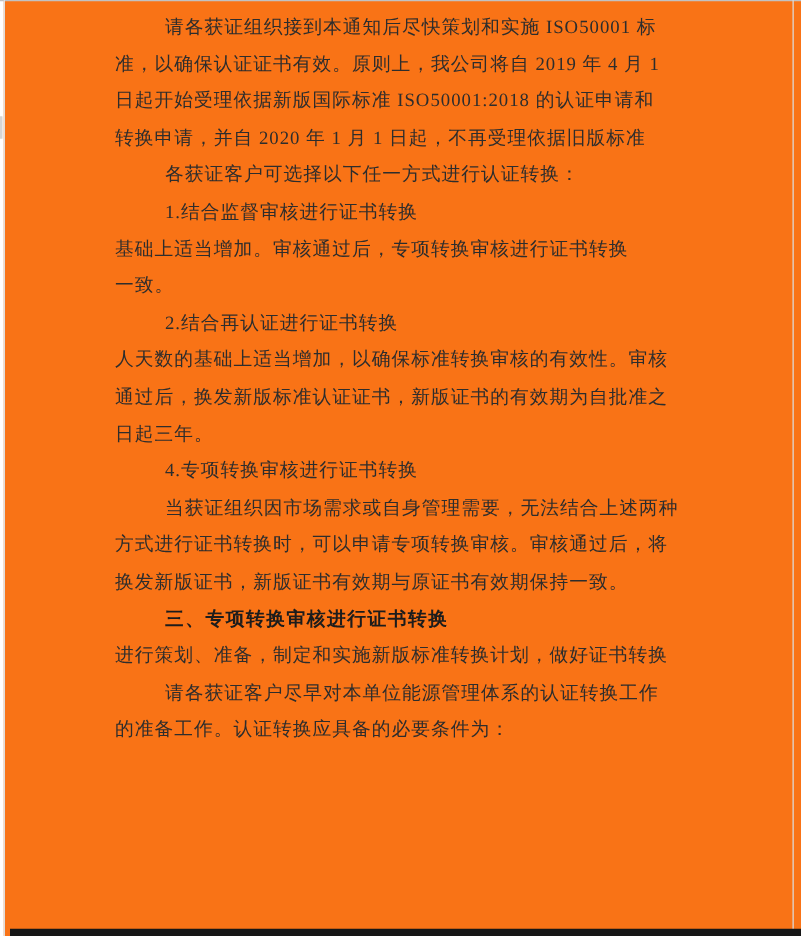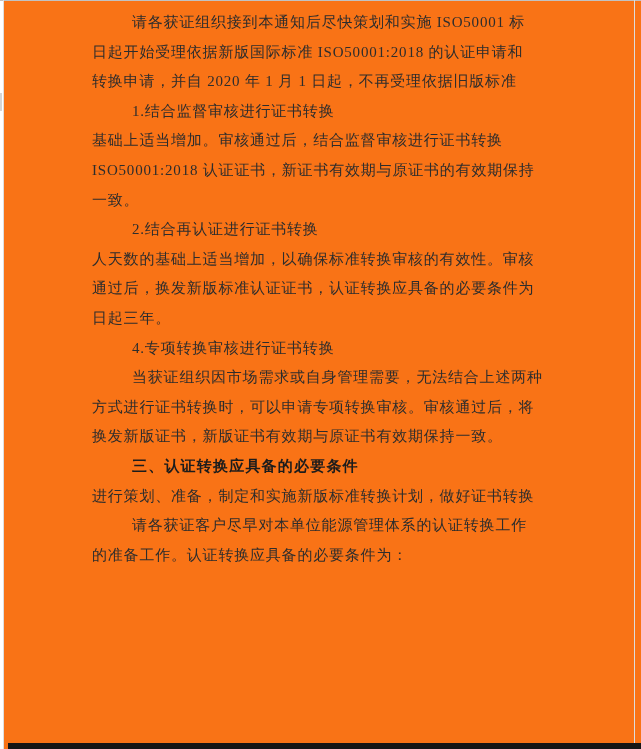--- a/index.html
+++ b/index.html
@@ -85,33 +85,34 @@
 
   <div class="edge-left-white"></div>
   <div class="edge-top"></div>
   <div class="edge-left"></div>
   <div class="edge-right"></div>
   <div class="smudge"></div>
   <div class="edge-bottom-bar"></div>
 
   <div class="text-block">
     <div class="ln indent">请各获证组织接到本通知后尽快策划和实施 ISO50001 标</div>
+    <div class="ln">准，以确保认证证书有效。原则上，我公司将自 2019 年 4 月 1</div>
     <div class="ln">日起开始受理依据新版国际标准 ISO50001:2018 的认证申请和</div>
     <div class="ln">转换申请，并自 2020 年 1 月 1 日起，不再受理依据旧版标准</div>
+    <div class="ln indent">各获证客户可选择以下任一方式进行认证转换：</div>
     <div class="ln indent">1.结合监督审核进行证书转换</div>
-    <div class="ln">基础上适当增加。审核通过后，结合监督审核进行证书转换</div>
-    <div class="ln">ISO50001:2018 认证证书，新证书有效期与原证书的有效期保持</div>
+    <div class="ln">基础上适当增加。审核通过后，专项转换审核进行证书转换</div>
     <div class="ln">一致。</div>
     <div class="ln indent">2.结合再认证进行证书转换</div>
     <div class="ln">人天数的基础上适当增加，以确保标准转换审核的有效性。审核</div>
-    <div class="ln">通过后，换发新版标准认证证书，认证转换应具备的必要条件为</div>
+    <div class="ln">通过后，换发新版标准认证证书，新版证书的有效期为自批准之</div>
     <div class="ln">日起三年。</div>
     <div class="ln indent">4.专项转换审核进行证书转换</div>
     <div class="ln indent">当获证组织因市场需求或自身管理需要，无法结合上述两种</div>
     <div class="ln">方式进行证书转换时，可以申请专项转换审核。审核通过后，将</div>
     <div class="ln">换发新版证书，新版证书有效期与原证书有效期保持一致。</div>
-    <div class="ln heading">三、认证转换应具备的必要条件</div>
+    <div class="ln heading">三、专项转换审核进行证书转换</div>
     <div class="ln">进行策划、准备，制定和实施新版标准转换计划，做好证书转换</div>
     <div class="ln indent">请各获证客户尽早对本单位能源管理体系的认证转换工作</div>
     <div class="ln">的准备工作。认证转换应具备的必要条件为：</div>
   </div>
 
 </div>
 
 </body></html>

